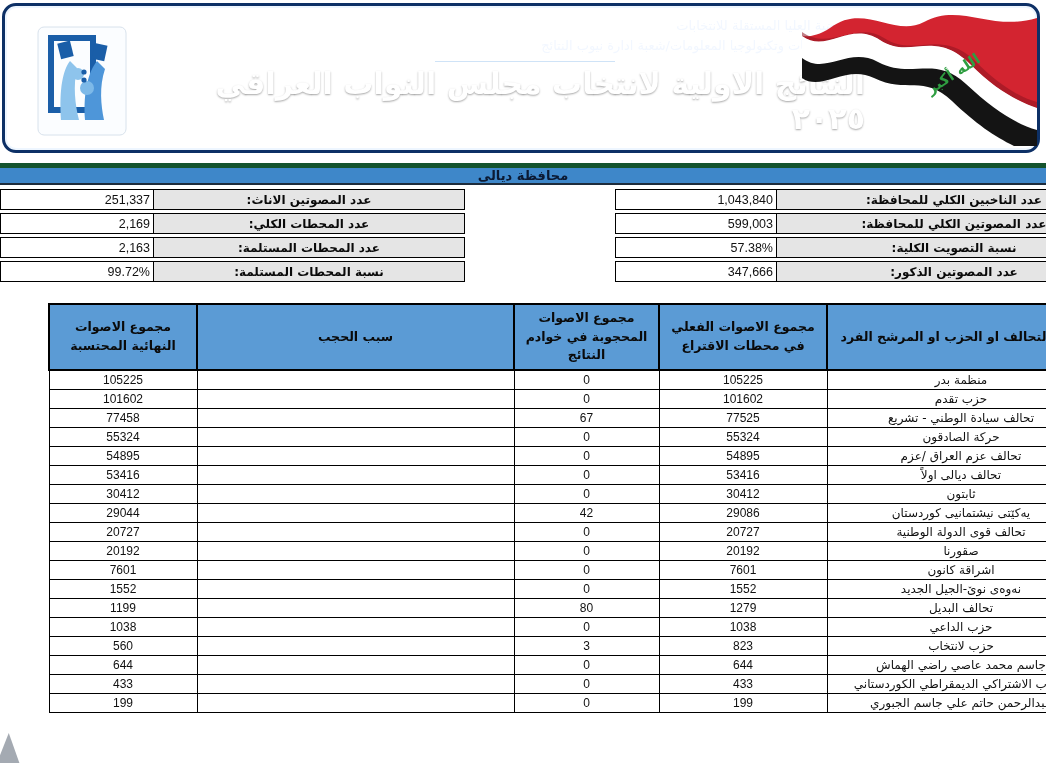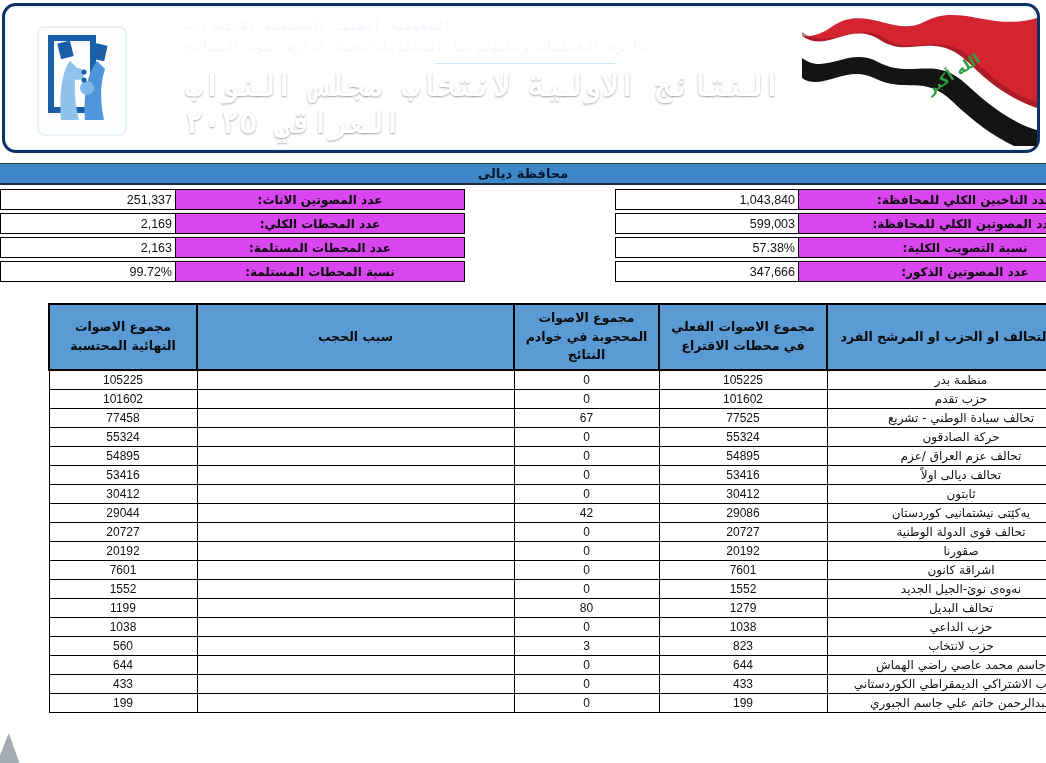--- a/index.html
+++ b/index.html
@@ -15,55 +15,55 @@
   
   .hdr-panel {
     position:absolute; left:2px; top:3px; width:1038px; height:150px;
     border:3px solid #0d3066; border-radius:14px;
     background: linear-gradient(115deg, #15straight 0%, #1d6cc0 0%, #2f86dc 45%, #1a67bd 100%);
     box-shadow: inset 0 0 0 2px rgba(235,245,255,.85);
   }
   .logo-box { position:absolute; left:32px; top:20px; width:90px; height:110px; }
   .hdr-text {
     position:absolute; left:180px; top:12px; width:680px;
-    text-align:left; color:#f2f7ff;font-family:Liberation Mono, monospace;
+    text-align:right; color:#f2f7ff;
   }
   .hdr-line1 { font-size:13px; letter-spacing:.3px; }
   .hdr-line2 { font-size:13px; margin-top:5px; letter-spacing:.2px; }
   .hdr-divider { width:180px; height:1px; background:#cfe3f7; margin:8px auto 4px auto; }
   .hdr-title { font-size:30px; font-weight:bold; color:#ffffff; text-shadow:0 1px 2px rgba(0,0,0,.35); }
   .flag-wrap { position:absolute; right:0; top:0; width:235px; height:140px; }
 
   
   .gov-bar {
     position:absolute; left:0; top:163px; width:1046px; height:22px;
-    background:#3e87c9; border-top:1px solid #14532d; border-bottom:2px solid #1d2c3c;
+    background:#3e87c9; border-top:5px solid #14532d; border-bottom:2px solid #1d2c3c;
     display:flex; align-items:center; justify-content:center;
     font-size:13px; font-weight:bold; color:#0b1a33;
   }
 
   
   .summary { position:absolute; left:0; top:189px; width:1046px; height:96px; }
   .sum-block { position:absolute; top:0; }
   #sum-right { left:615px; width:517px; }
   #sum-left  { left:0px;  width:465px; }
   .sum-row {
     display:flex; height:21px; margin-bottom:3px;
-    border:1.6px solid #000; background:#fff;padding-left:22px;
+    border:1.6px solid #000; background:#fff;
   }
   .sum-val {
     flex:0 0 auto; display:flex; align-items:center; justify-content:flex-end;
     padding:0 3px; font-size:12.5px; color:#111;
     font-family:"Liberation Sans","DejaVu Sans",sans-serif;
   }
   #sum-right .sum-val { width:160px; }
   #sum-left  .sum-val { width:152px; }
   .sum-label {
     flex:1 1 auto; display:flex; align-items:center; justify-content:center;
-    background:#d946ef; border-left:1.6px solid #000;
+    background:#e5e5e5; border-left:1.6px solid #000;
     font-size:12px; font-weight:bold; color:#0a0a0a;
   }
 
   
   .results { position:absolute; left:0; top:303px; width:1046px;margin-left:48px; }
   table { width:1046px; border-collapse:collapse; table-layout:fixed; }
   th, td { border:1.6px solid #000; text-align:center; vertical-align:middle; }
   thead th {
     background:#5b9bd5; height:66px; font-size:12.5px; font-weight:bold;
     color:#0a0a0a; line-height:1.5; padding:2px 6px; border-width:2px;

